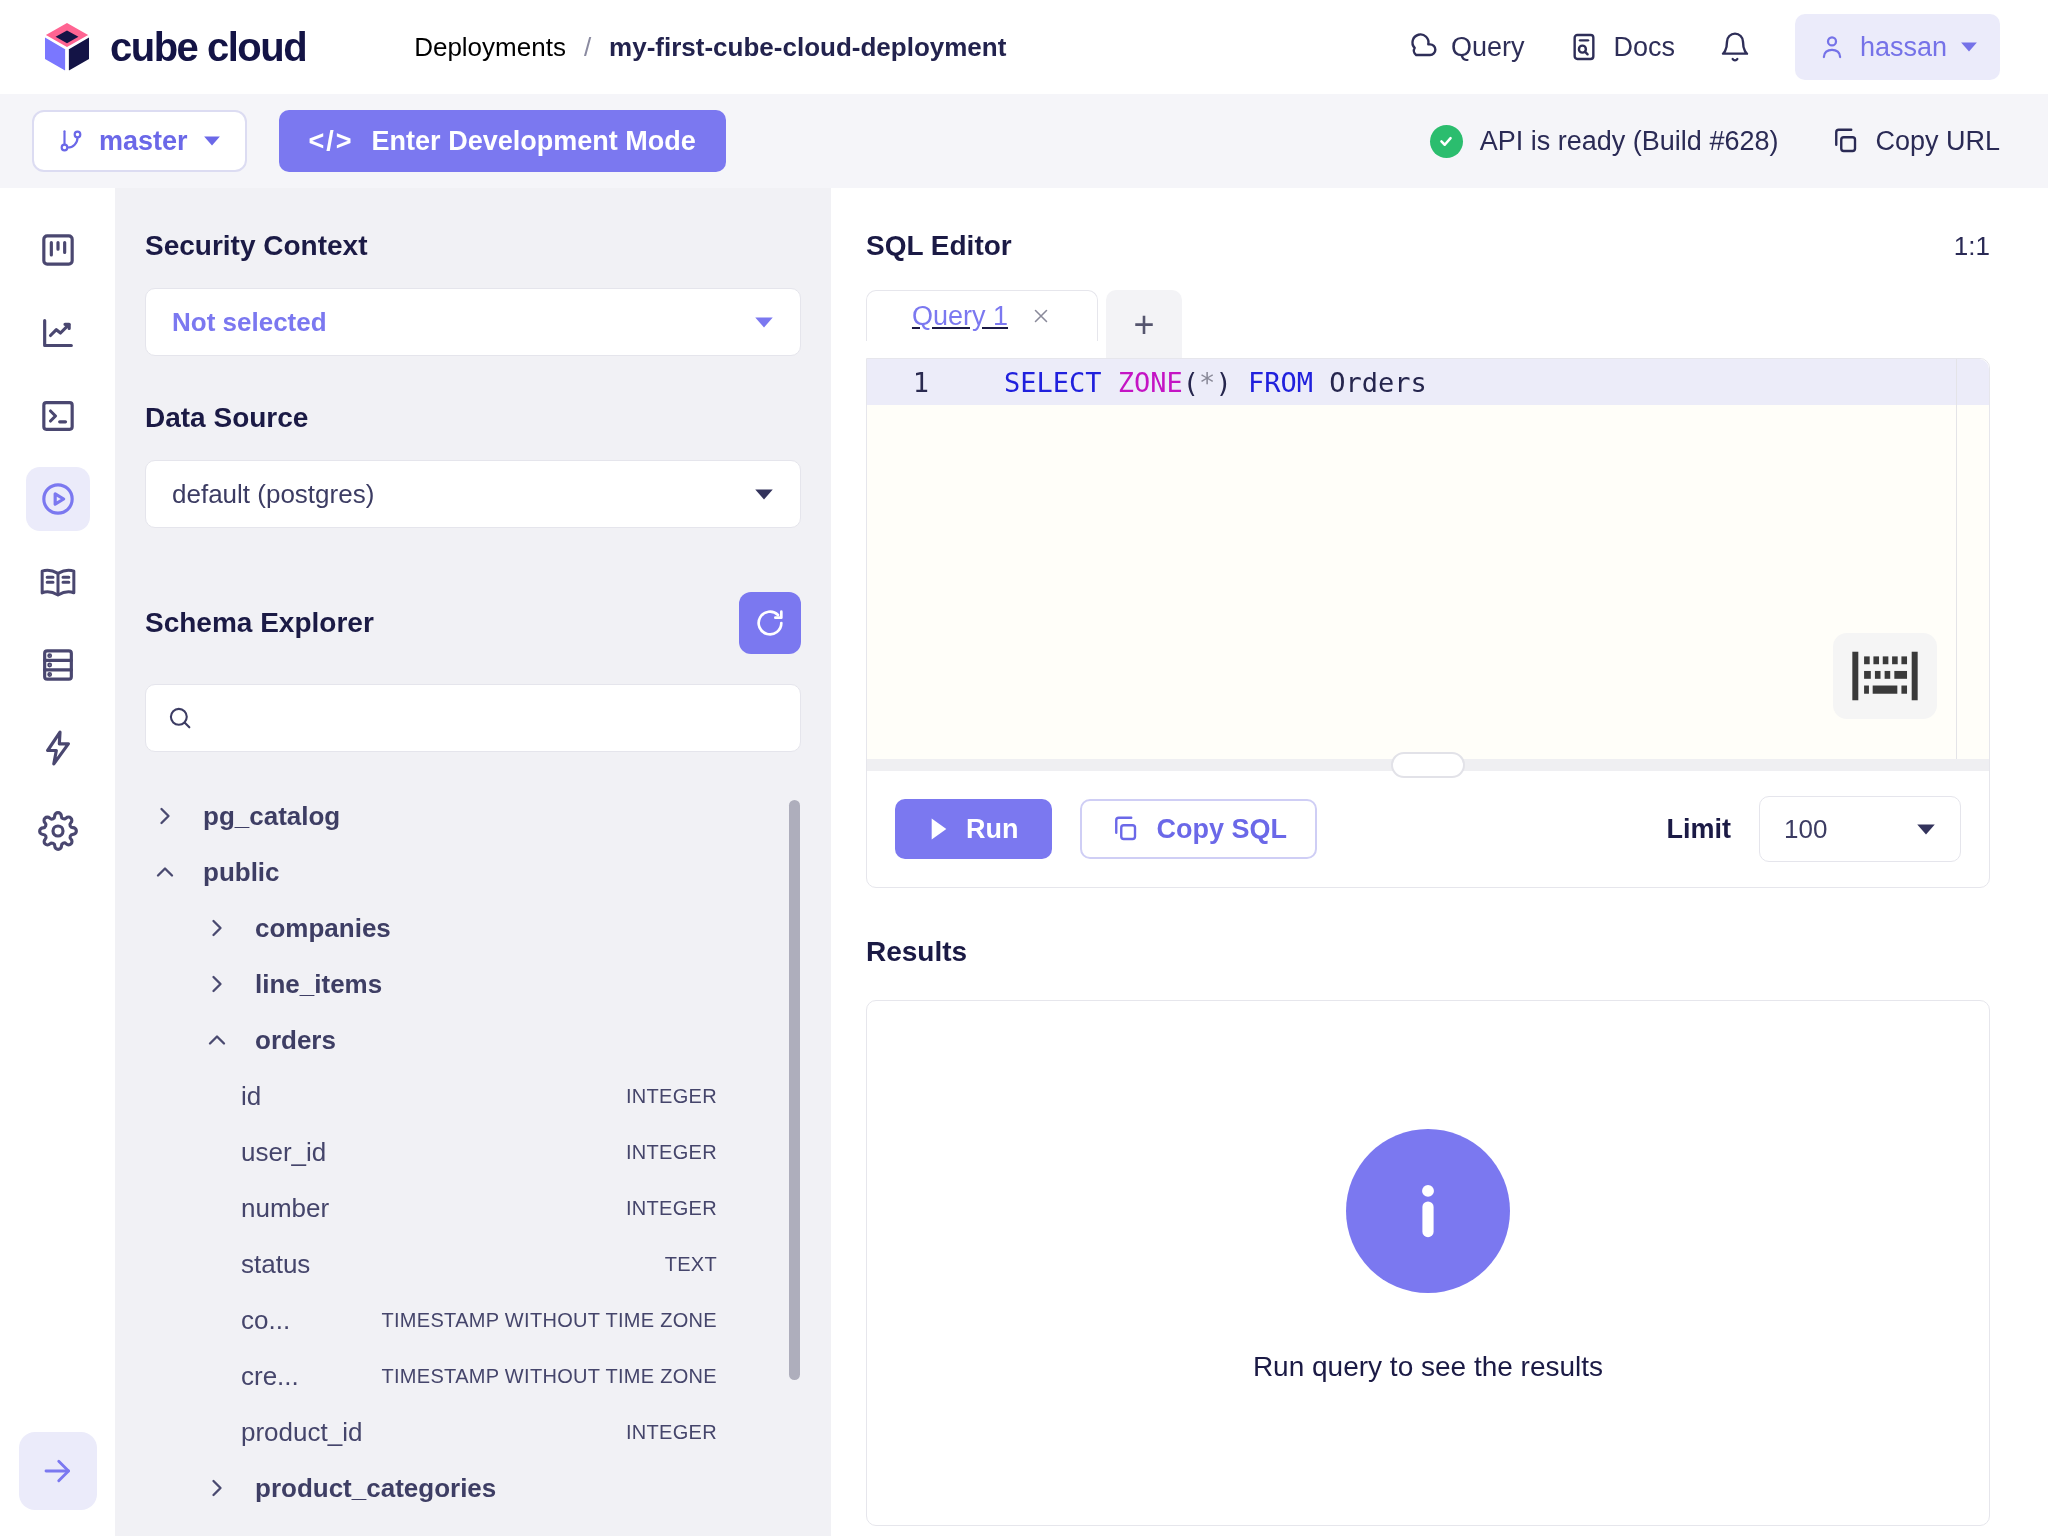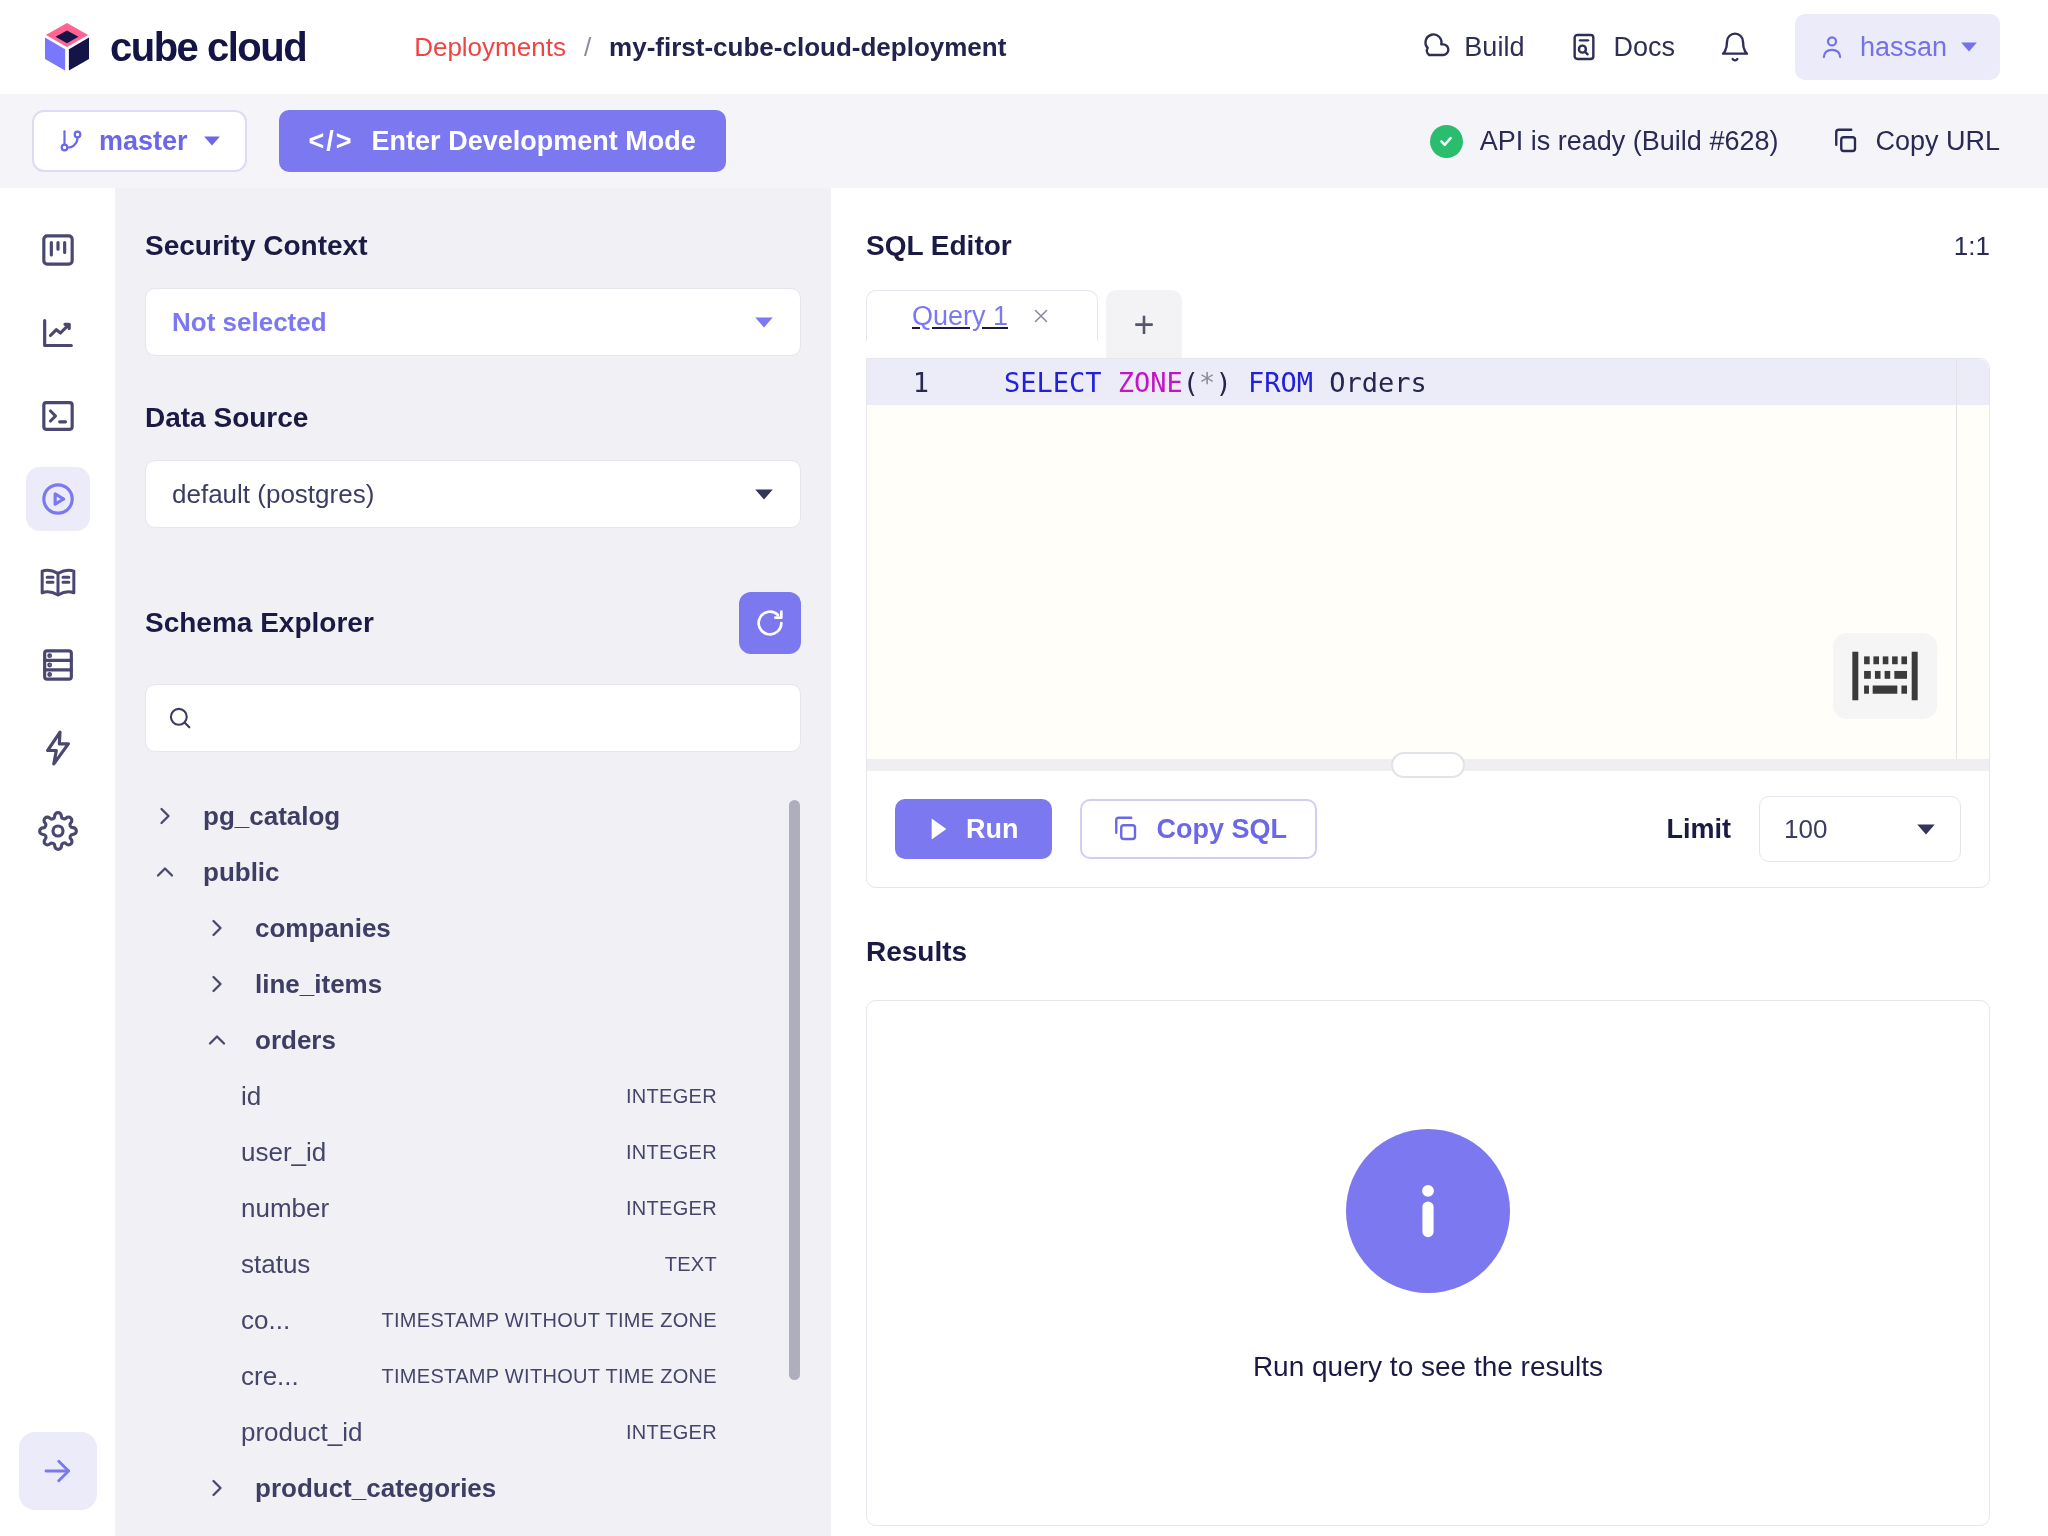--- a/index.html
+++ b/index.html
@@ -5,21 +5,21 @@
   * { margin:0; padding:0; box-sizing:border-box; }
   html,body { width:2048px; height:1536px; overflow:hidden; background:#fff;
     font-family:"Liberation Sans", sans-serif; color:#1B1A45; }
   svg { display:block; }
 
   
   .hdr { height:94px; background:#fff; display:flex; align-items:center; padding:0 48px 0 40px; }
   .logo { display:flex; align-items:center; gap:16px; }
   .logo-text { font-size:40px; font-weight:700; color:#141446; letter-spacing:-1.5px; }
   .crumb { margin-left:108px; display:flex; align-items:center; gap:18px; font-size:26px; }
-  .crumb-section { color:#ef4444; }
+  .crumb-section { color:#000000; }
   .crumb-sep { color:#8A8AA0; }
   .crumb-current { color:#23234E; font-weight:600; }
   .hdr-right { margin-left:auto; display:flex; align-items:center; gap:44px; }
   .hdr-item { display:flex; align-items:center; gap:13px; font-size:27px; color:#2E2E58; cursor:pointer; }
   .hdr-item svg { color:#2E2E58; }
   .user-pill { background:#EBEBFA; border-radius:10px; padding:0 22px; height:66px; display:flex;
     align-items:center; gap:13px; color:#7572E8; font-size:27px; font-weight:500; cursor:pointer;text-align:right; }
 
   
   .tbar { height:94px; background:#F5F5F9; display:flex; align-items:center; padding:0 48px 0 32px; }
@@ -135,21 +135,21 @@
     <span class="crumb-sep">/</span>
     <span class="crumb-current">my-first-cube-cloud-deployment</span>
   </div>
   <div class="hdr-right">
     <div class="hdr-item">
       <span>
         <svg width="32" height="32" viewBox="0 0 24 24" fill="none" stroke="currentColor" stroke-width="1.8" stroke-linecap="round" stroke-linejoin="round">
           <path d="M18 10h-1.3A6 6 0 1 0 6.5 12.7 4 4 0 0 0 7.6 18H18a4 4 0 0 0 0-8z"></path>
         </svg>
       </span>
-      <span>Build</span>
+      <span>Query</span>
     </div>
     <div class="hdr-item">
       <span>
         <svg width="32" height="32" viewBox="0 0 24 24" fill="none" stroke="currentColor" stroke-width="1.8" stroke-linecap="round" stroke-linejoin="round">
           <rect x="5" y="3" width="14" height="18" rx="2"></rect>
           <path d="M9 7h6"></path>
           <circle cx="10.8" cy="13.6" r="2.6"></circle>
           <path d="M12.7 15.5l2 2"></path>
         </svg>
       </span>

